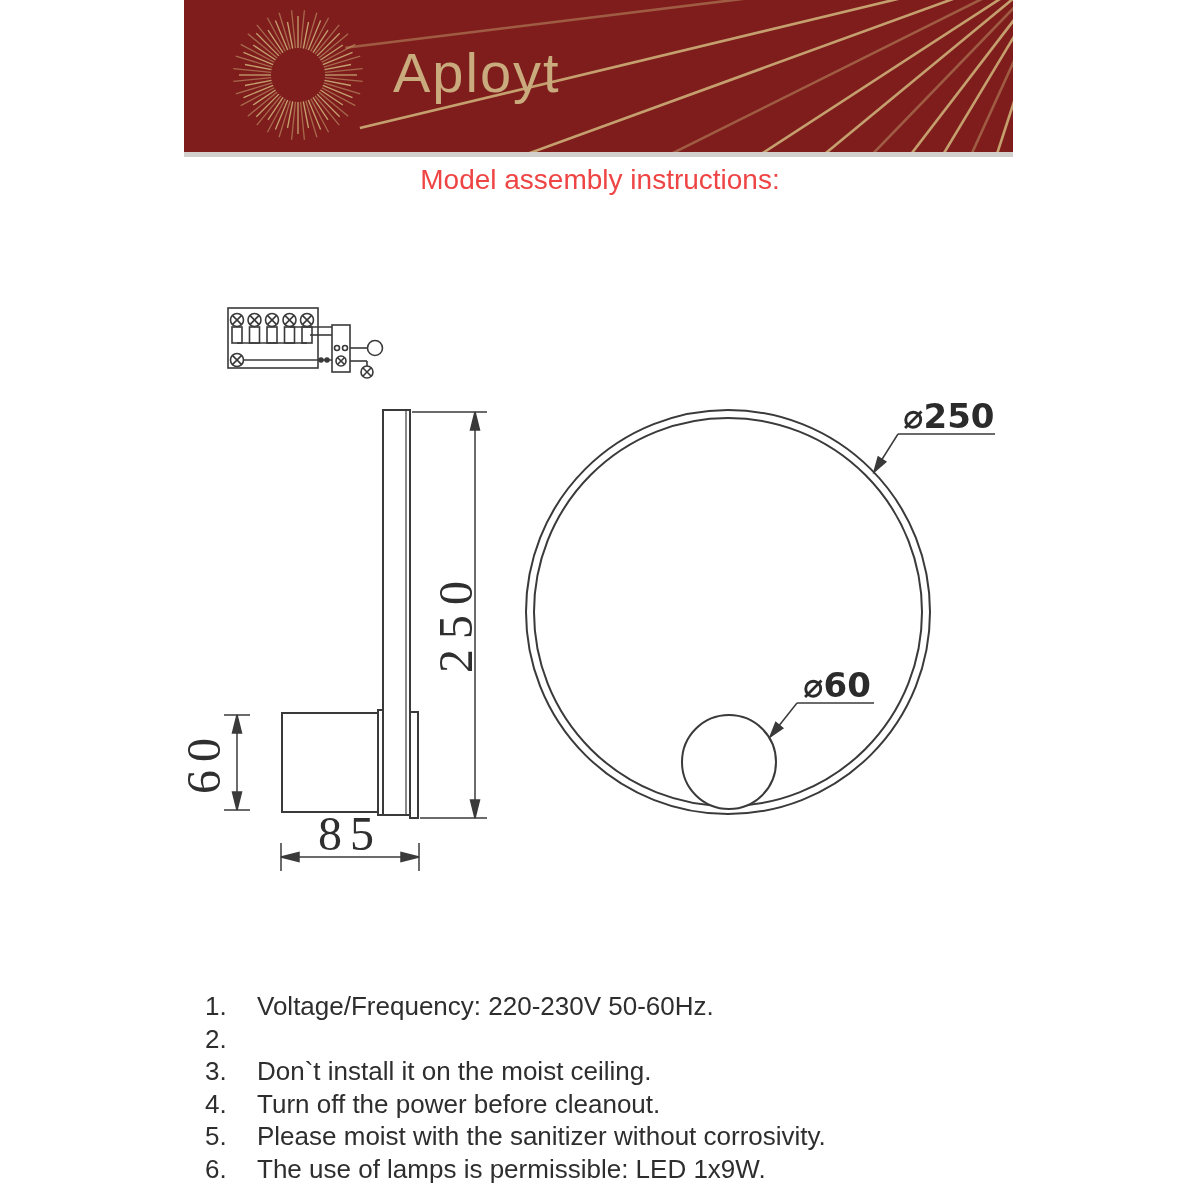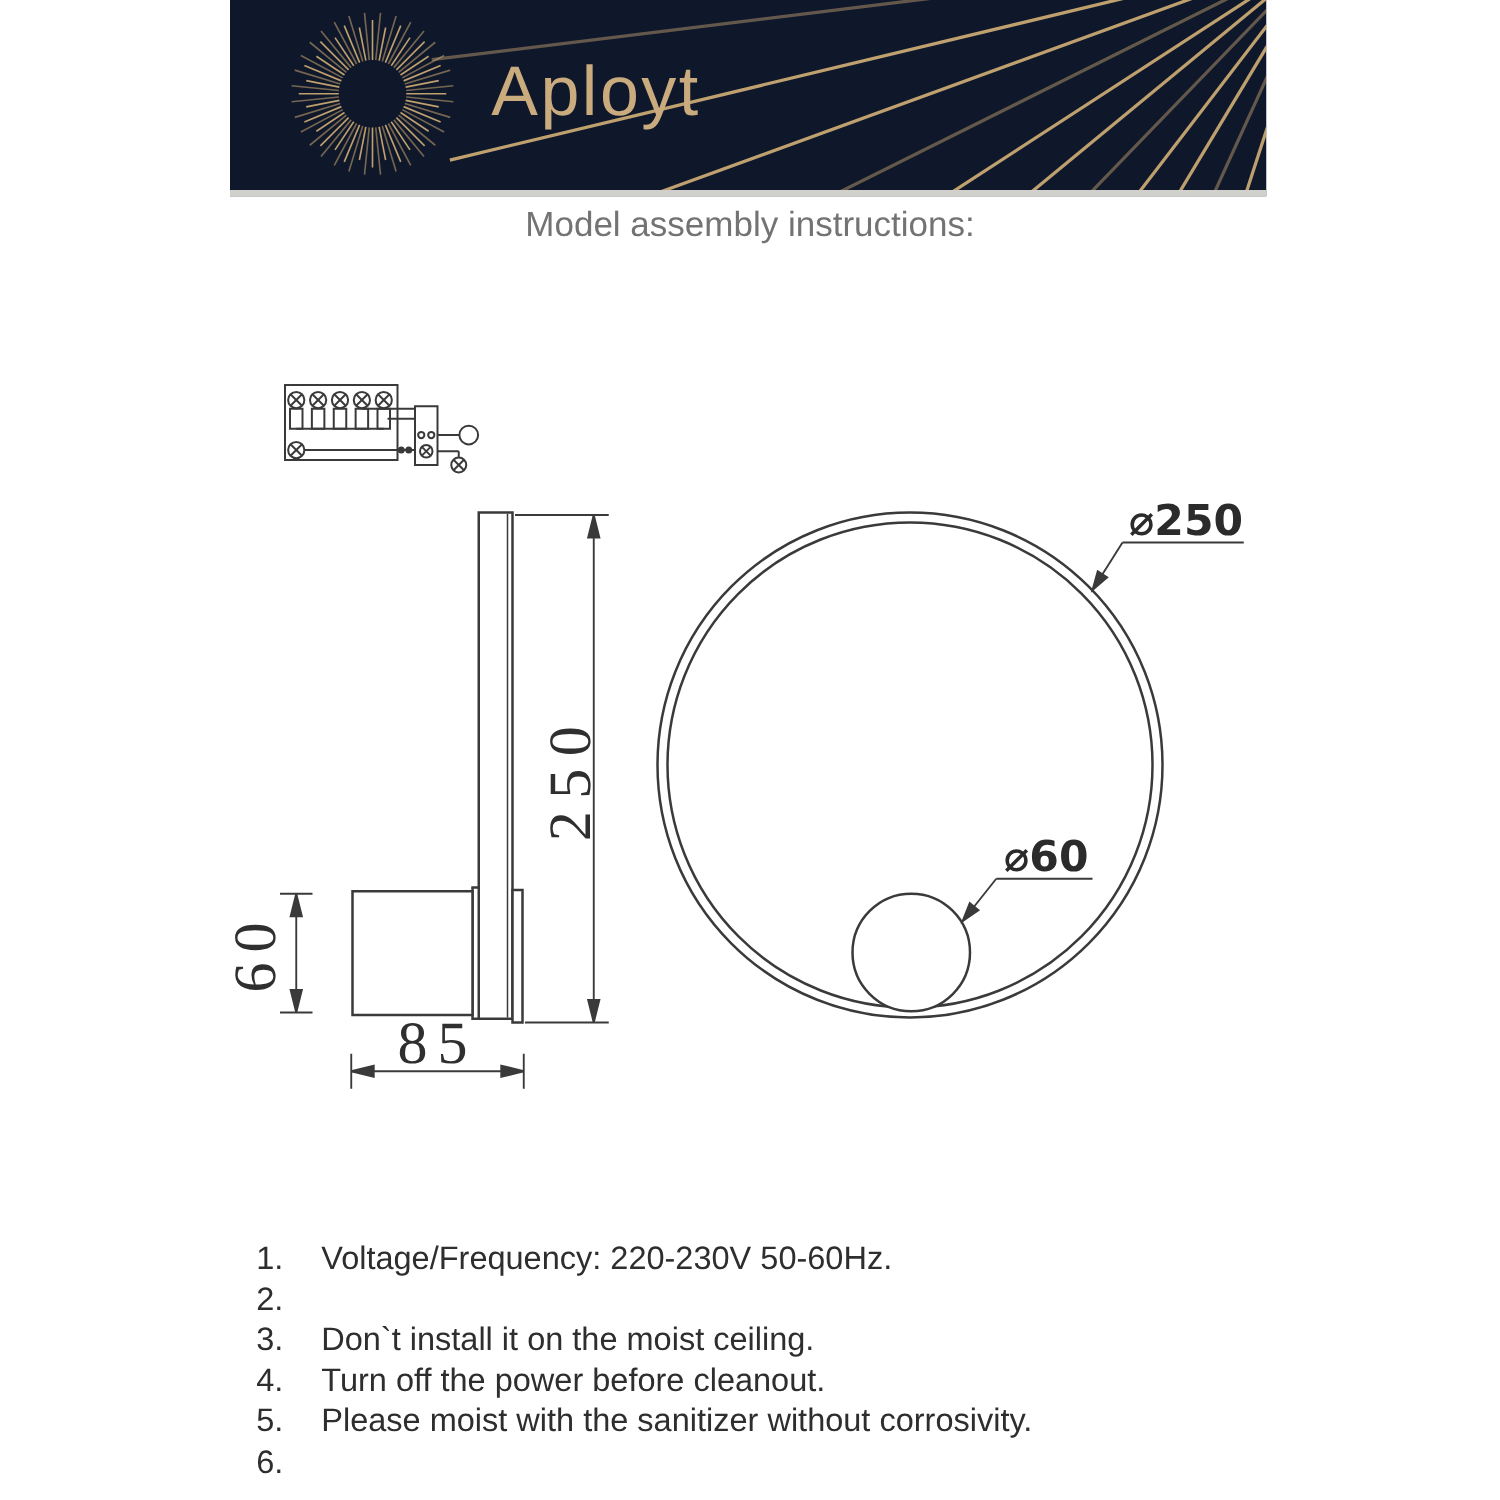--- a/index.html
+++ b/index.html
@@ -3,31 +3,31 @@
 <meta charset="utf-8">
 <style>
   html,body{margin:0;padding:0;}
   body{
     width:1200px;height:1200px;position:relative;background:#ffffff;
     font-family:"Liberation Sans",sans-serif;overflow:hidden;
   }
   
   .banner{
     position:absolute;left:184px;top:0;width:829px;height:152px;
-    background:#0f172a;border-bottom:5px solid #d2d0cd;overflow:hidden;
+    background:#7f1d1d;border-bottom:5px solid #d2d0cd;overflow:hidden;
   }
   .banner svg{position:absolute;left:0;top:0;}
   .wordmark{
     position:absolute;left:209px;top:40px;height:66px;line-height:66px;
     font-size:56px;font-weight:400;letter-spacing:2px;color:#c9ab7e;
   }
   
   .title-block{
     position:absolute;left:0;top:163px;width:1200px;text-align:center;
-    color:#737373;font-size:28px;line-height:34px;
+    color:#ef4444;font-size:28px;line-height:34px;
   }
   
   .drawing{position:absolute;left:180px;top:275px;}
   .dim-serif{font-family:"Liberation Serif","DejaVu Serif",serif;fill:#2f2f2f;}
   .dia-label{font-family:"DejaVu Sans",sans-serif;font-weight:600;fill:#2b2b2b;}
   
   .instructions{position:absolute;left:205px;top:991px;width:800px;color:#2e2e2e;}
   .inst-row{display:flex;align-items:baseline;height:32.6px;font-size:26px;}
   .inst-num{width:52px;flex:none;}
   .inst-text{white-space:nowrap;}
@@ -255,14 +255,15 @@
   <div class="inst-row">
     <span class="inst-num">4.</span>
     <span class="inst-text">Turn off the power before cleanout.</span>
   </div>
   <div class="inst-row">
     <span class="inst-num">5.</span>
     <span class="inst-text">Please moist with the sanitizer without corrosivity.</span>
   </div>
   <div class="inst-row">
     <span class="inst-num">6.</span>
+    <span class="inst-text">The use of lamps is permissible: LED 1x9W.</span>
   </div>
 </div>
 
 </body></html>

